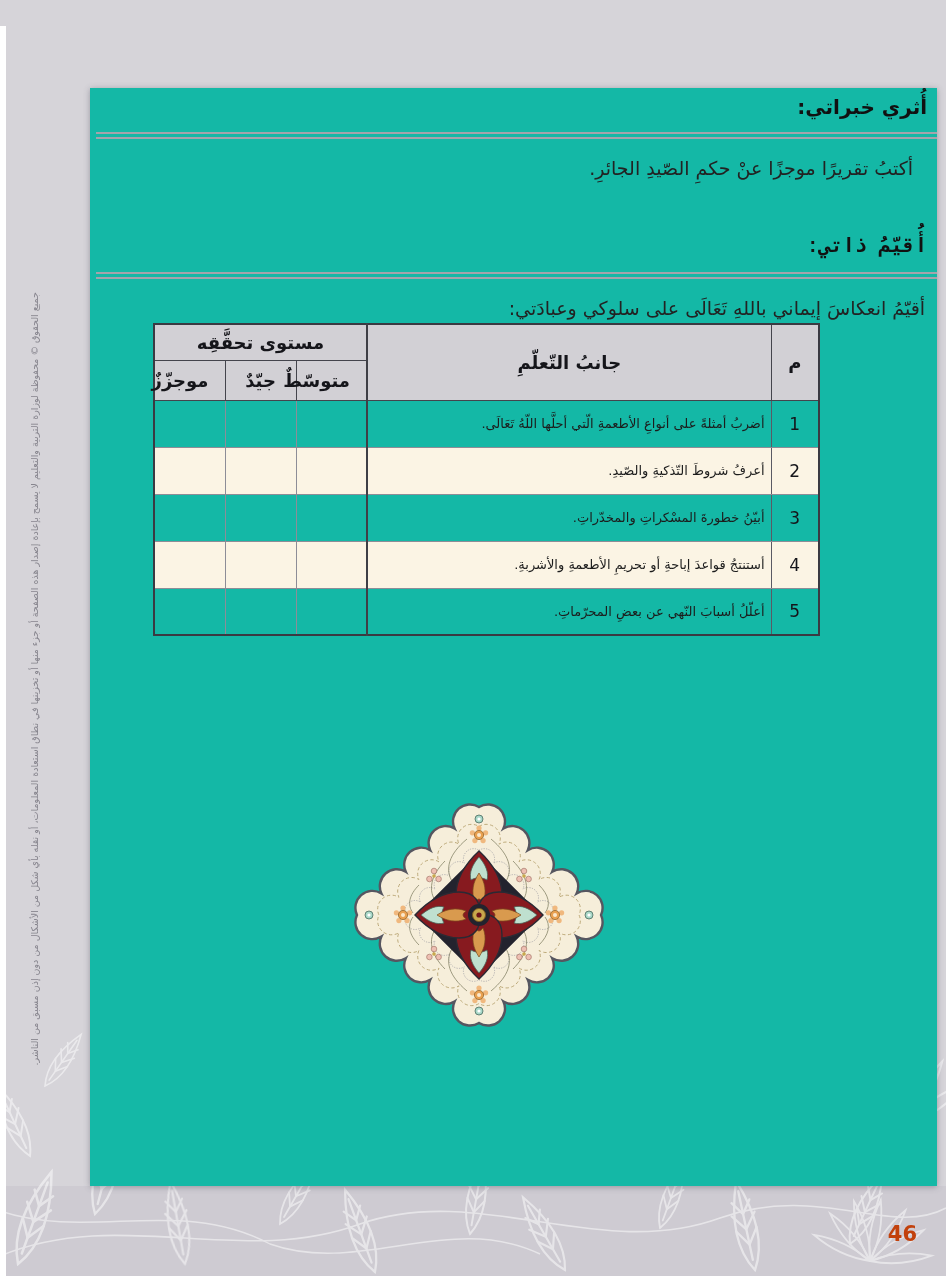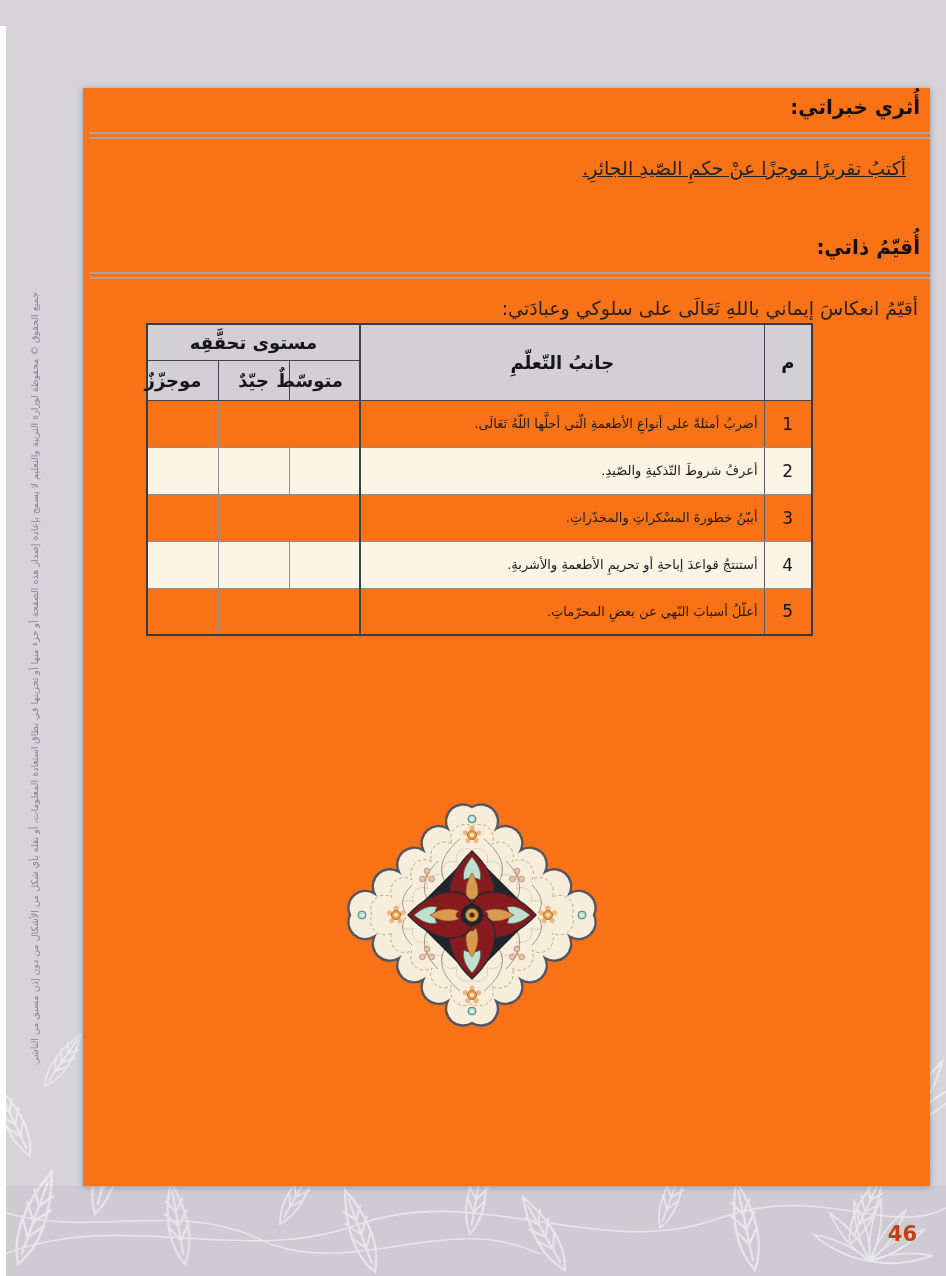--- a/index.html
+++ b/index.html
@@ -5,41 +5,41 @@
   html,body{margin:0;padding:0;}
   body{
     width:946px;height:1276px;position:relative;overflow:hidden;
     background:#d6d4d9;
     font-family:"DejaVu Sans",sans-serif;
     -webkit-font-smoothing:antialiased;
   }
   .edge-strip{position:absolute;left:0;top:26px;width:6px;height:1250px;background:#ffffff;z-index:1;}
   .bg-pattern{position:absolute;left:0;bottom:0;z-index:0;}
   .page{
-    position:absolute;left:83px;top:88px;width:847px;height:1098px;
-    background:#f97316;z-index:2;direction:rtl;
+    position:absolute;left:90px;top:88px;width:847px;height:1098px;
+    background:#14b8a6;z-index:2;direction:rtl;
     box-shadow:0 1px 6px rgba(80,80,95,.45);
     color:#1c1c1c;
   }
   .sec-heading{
     position:absolute;right:10px;margin:0;
     font-size:20px;font-weight:bold;color:#111;line-height:1.3;
   }
   .h1{top:6px;}
-  .h2{top:146px;}
+  .h2{top:146px;font-family:Liberation Mono, monospace;}
   .dbl-rule{
     position:absolute;left:6px;right:0;height:3px;
     border-top:2px solid #a5a3ab;border-bottom:2px solid #a5a3ab;
   }
   .rule1{top:44px;}
   .rule2{top:184px;}
   .body-text{
     position:absolute;margin:0;font-size:19px;color:#222;line-height:1.5;
   }
-  .p1{top:66px;right:24px;text-decoration:underline;}
+  .p1{top:66px;right:24px;}
   .p2{top:206px;right:12px;}
   .assess-table{
     position:absolute;top:235px;right:117px;width:665px;
     border-collapse:collapse;table-layout:fixed;direction:rtl;
     border:2.5px solid #3a3a42;
   }
   .assess-table th{
     background:#d2d0d5;border:1.5px solid #44444c;
     font-size:18px;font-weight:bold;color:#15151a;
     text-align:center;padding:2px 16px;

